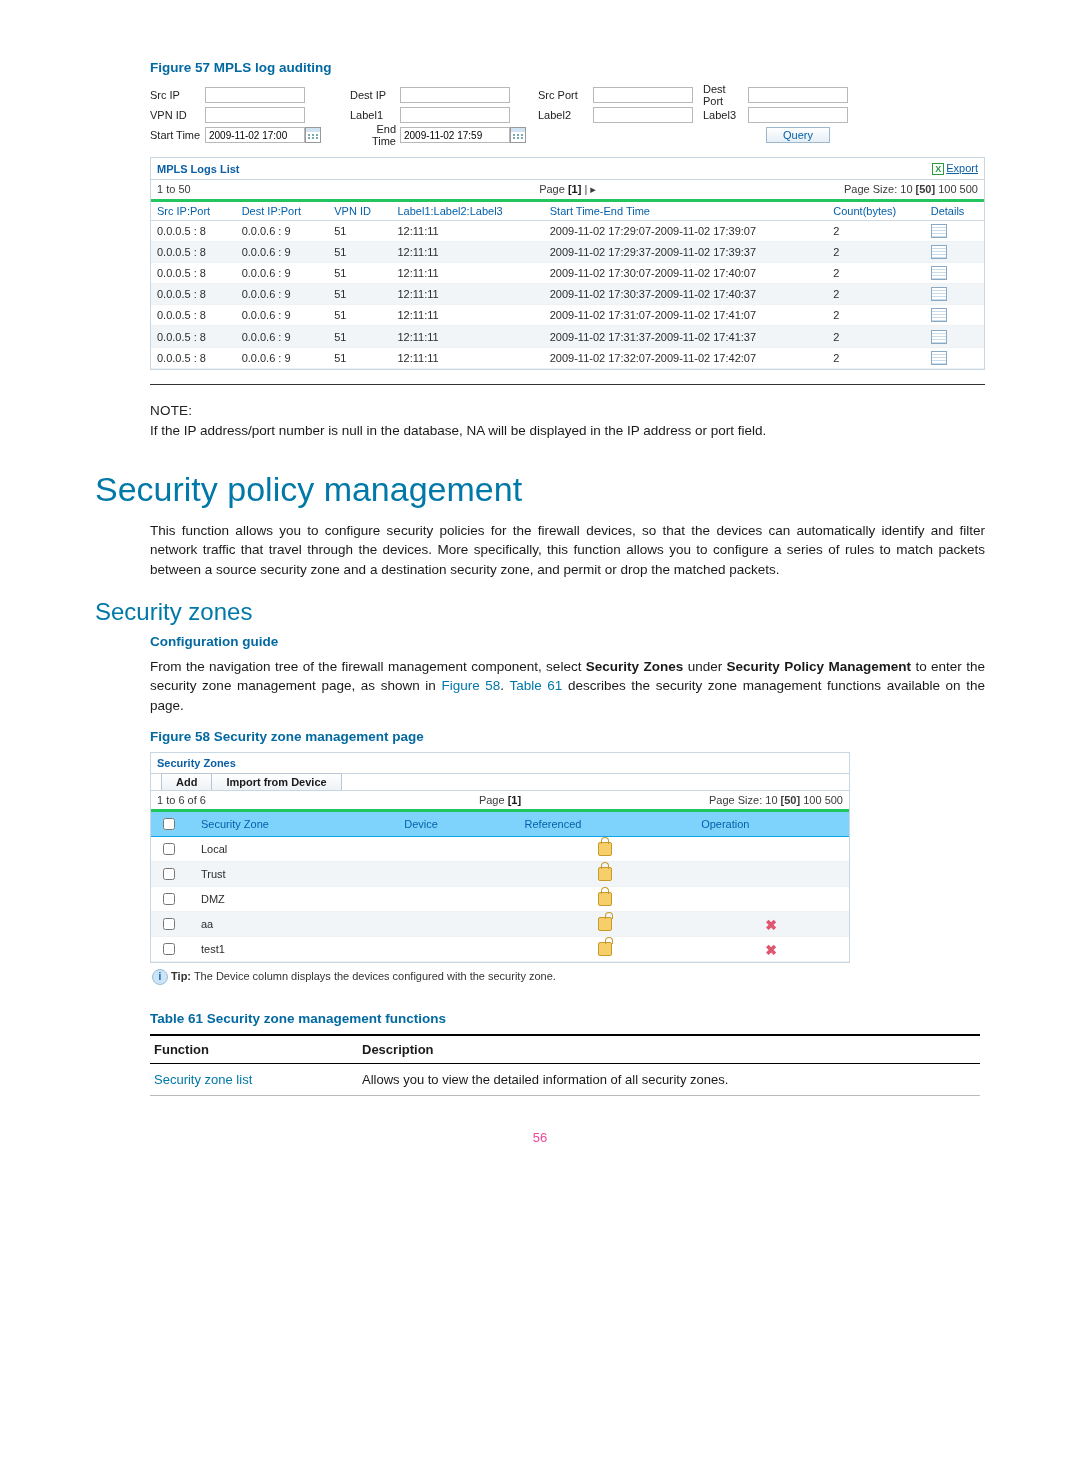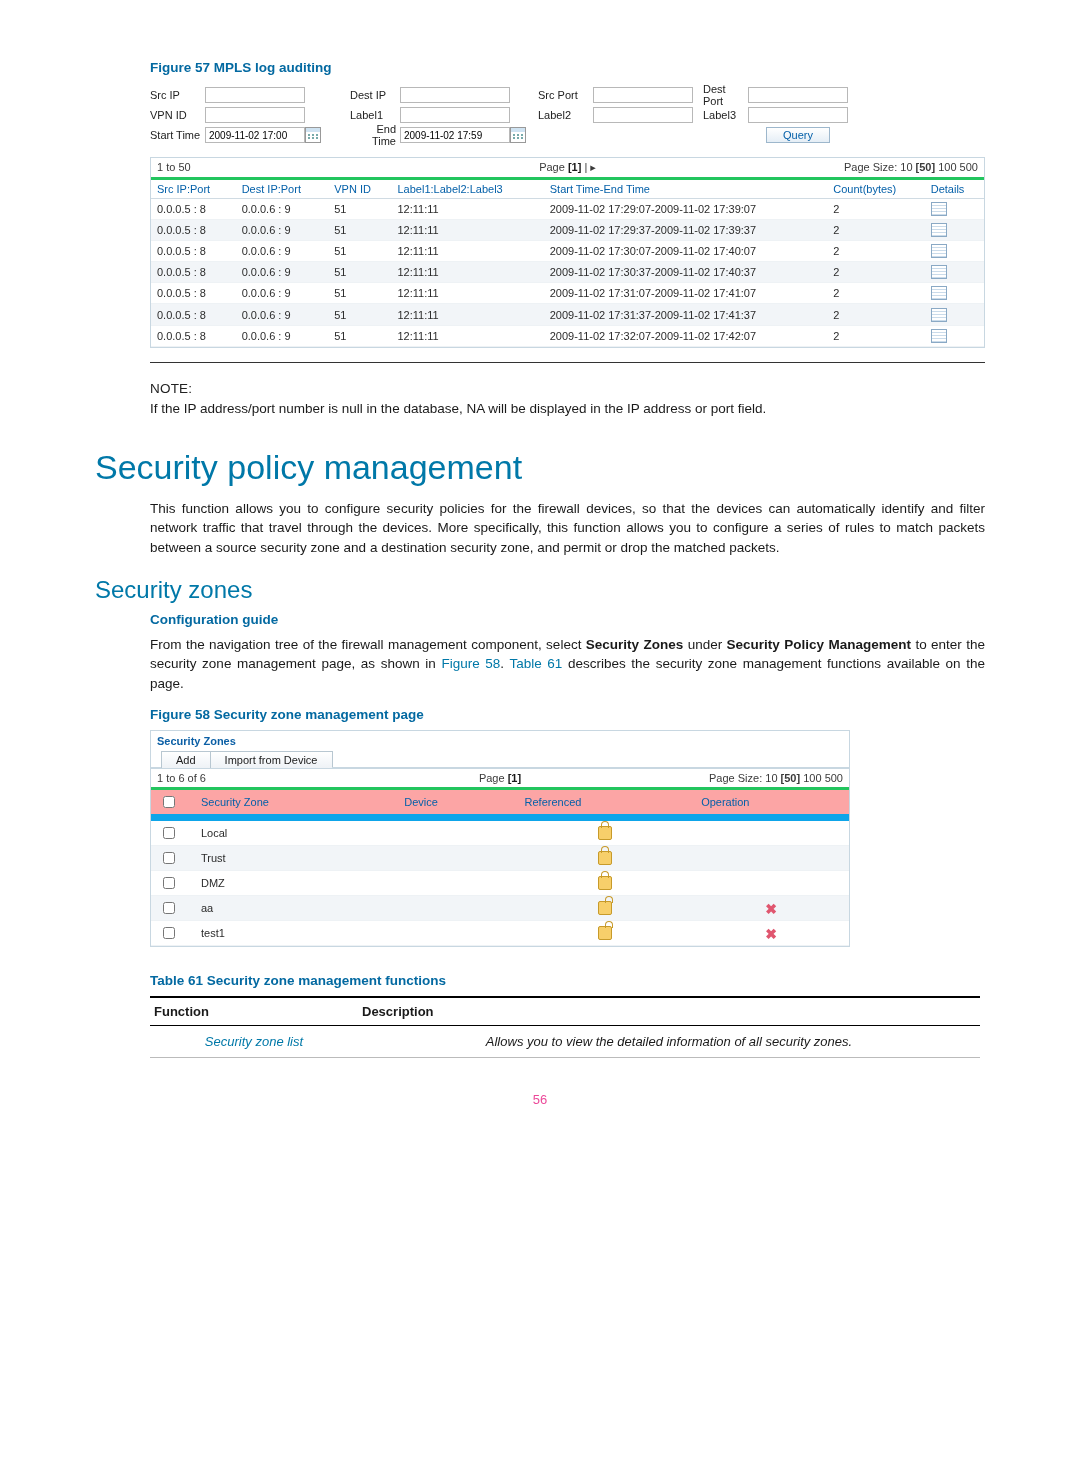--- a/index.html
+++ b/index.html
@@ -79,45 +79,45 @@
   .note-rule { border:none; border-top:1px solid #333; margin:14px 0 0 55px;}
   h1.h1 {
     font-size: 34px; font-weight: normal; color:#0078a8; margin: 30px 0 12px;
   }
   .body-para { margin:0 0 14px 55px; line-height:1.45; text-align:justify;}
   h2.h2 {
     font-size: 24px; font-weight: normal; color:#0078a8; margin: 18px 0 8px;
   }
   .screenshot-panel.p2 { margin-left:55px; width:700px;}
   .panel2 { border:1px solid #c8d7e1;}
-  .tabstrip { display:flex; align-items:flex-end; border-bottom:1px solid #c8d7e1;}
+  .tabstrip { display:flex; align-items:flex-start; border-bottom:1px solid #c8d7e1;font-weight:bold;}
   .tab-btn { padding:2px 14px; font-size:11px; border:1px solid #b8c7d1; border-bottom:none;
     background:linear-gradient(#fff,#eef2f6); color:#1a1a1a; margin-right:-1px;}
   table.data2 { width:100%; border-collapse:collapse; font-size:11px;}
-  table.data2 th { text-align:left; padding:3px 8px; color:#0460a9; font-weight:normal; border-bottom:7px solid #0ea5e9;
-    background:#fca5a5;}
+  table.data2 th { text-align:left; padding:3px 8px; color:#0460a9; font-weight:normal; border-bottom:1px solid #0ea5e9;
+    background:#7dd3fc;}
   table.data2 td { padding:3px 8px; color:#2b2b2b; border-bottom:1px solid #eef2f5;}
   table.data2 tr:nth-child(even) td { background:#f2f5f8;}
   input.chk { width:12px; height:12px; }
   .lock-icon { width:12px; height:12px; border:1px solid #c79a2a; border-radius:2px; background:#f7cf6a; position:relative;}
   .lock-icon::before { content:""; position:absolute; left:2px; right:2px; top:-6px; height:6px; border:1.5px solid #c79a2a;
     border-bottom:none; border-radius:4px 4px 0 0;}
   .unlock-icon { width:12px; height:12px; border:1px solid #c79a2a; border-radius:2px; background:#f7cf6a; position:relative;}
   .unlock-icon::before { content:""; position:absolute; left:6px; right:-2px; top:-6px; height:6px; border:1.5px solid #c79a2a;
     border-bottom:none; border-radius:4px 4px 0 0;}
   .del-icon { color:#e0566f; font-weight:bold; font-size:14px; line-height:12px;}
   .info-icon { width:14px; height:14px; border-radius:50%; background:#cde4f7; color:#0460a9; font-weight:bold;
     font-size:10px; text-align:center; line-height:14px; border:1px solid #97bdd9;}
   .tip-line { font-size:11px; color:#333; margin:6px 0 0 2px;}
   .tbl61-wrap { margin: 6px 0 0 55px; }
   table.tbl61 { border-collapse:collapse; width:830px; font-size:13px;}
   table.tbl61 thead tr { border-top:2px solid #000; border-bottom:1px solid #000;}
   table.tbl61 th { text-align:left; padding:6px 4px; font-weight:bold;}
   table.tbl61 tbody tr { border-bottom:1px solid #bbb;}
-  table.tbl61 td { text-align:center; padding:8px 4px;font-style:italic;}
+  table.tbl61 td { text-align:left; padding:8px 4px;}
   .link { color:#0078a8; }
   .page-num { text-align:center; margin-top: 34px; font-size:13px; color:#ec4899;}
   b { font-weight:bold;}
   .pager b { color:#1a1a1a; }
   .pager .ps-current { font-weight:bold; }
 </style>
 </head>
 <body>
 
 <div class="figure-caption indent">Figure 57 MPLS log auditing</div>
@@ -159,20 +159,26 @@
     <input class="text" value="2009-11-02 17:59" style="">
     <span class="cal-icon"></span>
     <span></span>
       <span></span>
       <span></span>
     <span></span>
     <span style="text-align:center"><span class="query-btn">Query</span></span>
   </div>
 
   <div class="panel1-inner">
+    <div class="panel-title">
+      <span>MPLS Logs List</span>
+      <a class="export">
+        <span class="x-icon">X</span><span>Export</span>
+      </a>
+    </div>
     <div class="pager">
       <span>1 to 50</span>
       <span class="center">
         <span>Page</span>
         <b>[1]</b>
         <span> | ▸</span>
       </span>
       <span class="right">
         <span>Page Size:</span>
         <span id="mpls-sizes"><span>10</span><span class="ps-current"> [50]</span><span> 100</span><span> 500</span></span>
@@ -338,20 +344,24 @@
           </tr>
           <tr>
             <td><input type="checkbox" class="chk" style=""></td>
             <td>test1</td>
             <td></td>
             <td style="text-align: center;"><span class="unlock-icon"></span></td>
             <td style="text-align: center;"><span class="del-icon">✖</span></td>
           </tr>
         </tbody>
     </table>
+  </div>
+  <div class="tip-line">
+    <span class="info-icon">i</span>
+    <b>Tip:</b><span> The Device column displays the devices configured with the security zone.</span>
   </div>
 </div>
 
 <div class="figure-caption indent" style="margin-top:26px">Table 61 Security zone management functions</div>
 <div class="tbl61-wrap">
   <table class="tbl61">
     <thead>
         <tr>
       <th style="width:200px">Function</th>
       <th>Description</th>

